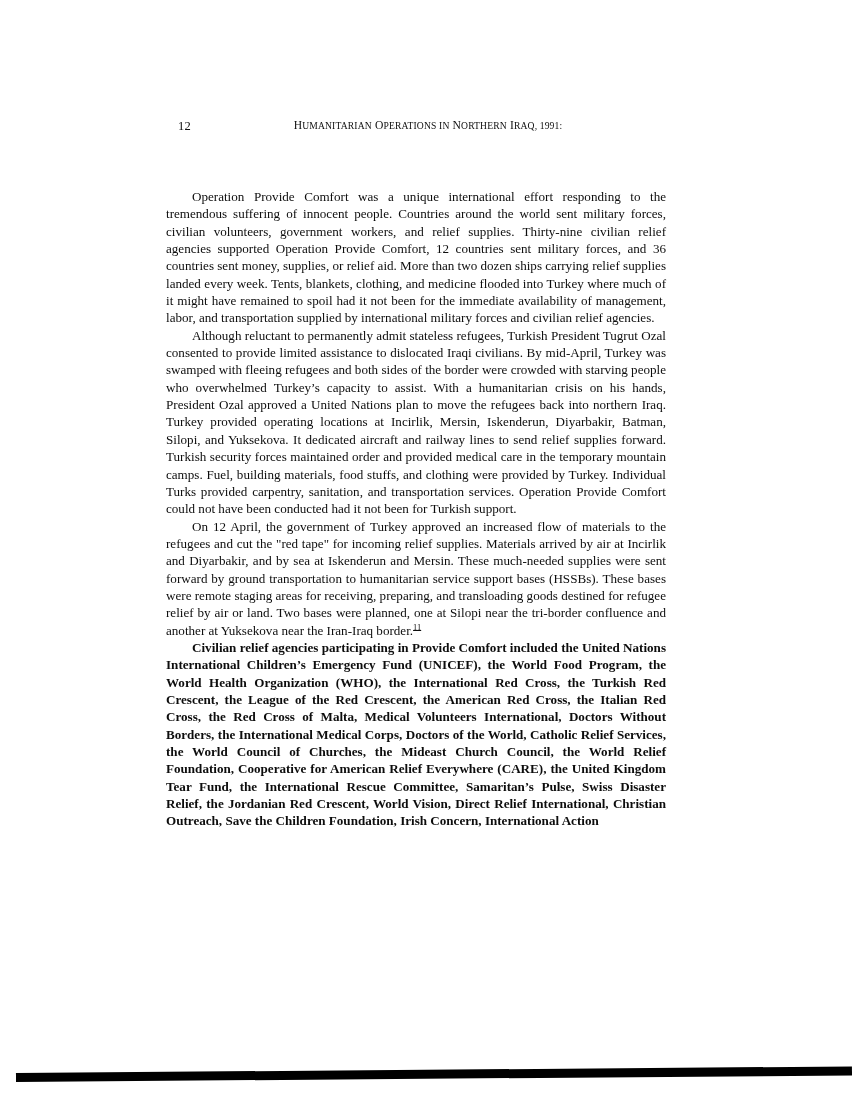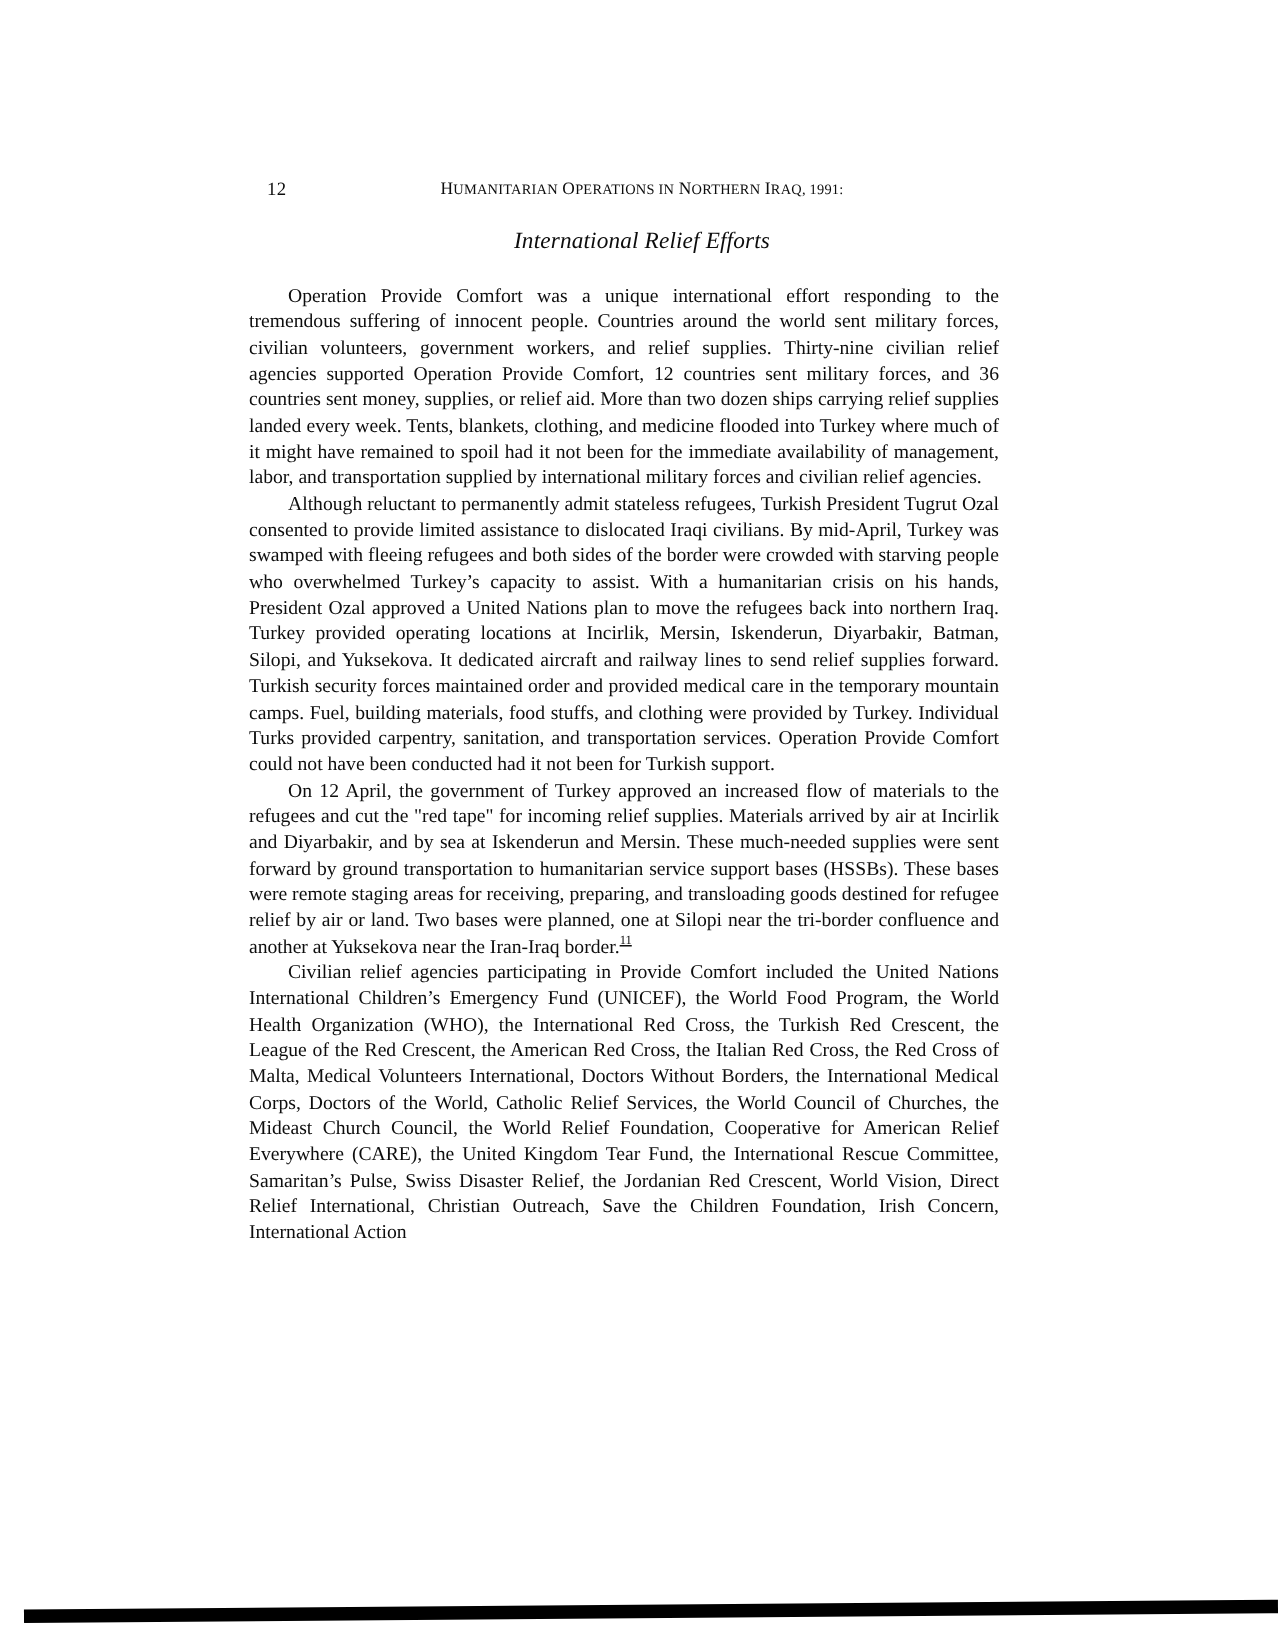--- a/index.html
+++ b/index.html
@@ -75,21 +75,21 @@
     font-size: 13.1px;
     line-height: 17.35px;
     text-align: justify;
     text-justify: inter-word;
     hyphens: none;
   }
   .body-text p {
     margin: 0;
     text-indent: 26px;
   }
-  .body-text p:last-child { margin-bottom: 0; }
+  .body-text p:last-child { margin-bottom: 0; font-weight: bold; }
 
   sup.footnote-ref {
     font-size: 8.4px;
     vertical-align: super;
     line-height: 0;
     text-decoration: underline;
   }
 
   
   .scan-bar {
@@ -116,21 +116,20 @@
 </head>
 <body>
 
 <div class="page">
 
   <div class="running-head">
     <span class="folio">12</span>
     <span class="head-title"><span class="lg">H</span><span class="sm">UMANITARIAN</span><span class="lg"> O</span><span class="sm">PERATIONS</span><span class="sm"> </span><span class="sm">IN</span><span class="lg"> N</span><span class="sm">ORTHERN</span><span class="lg"> I</span><span class="sm">RAQ</span><span class="sm">, 1991:</span></span>
   </div>
 
-  <div class="section-heading">International Relief Efforts</div>
 
   <div class="body-text">
       <p>Operation Provide Comfort was a unique international effort responding to the tremendous suffering of innocent people. Countries around the world sent military forces, civilian volunteers, government workers, and relief supplies. Thirty-nine civilian relief agencies supported Operation Provide Comfort, 12 countries sent military forces, and 36 countries sent money, supplies, or relief aid. More than two dozen ships carrying relief supplies landed every week. Tents, blankets, clothing, and medicine flooded into Turkey where much of it might have remained to spoil had it not been for the immediate availability of management, labor, and transportation supplied by international military forces and civilian relief agencies.</p>
       <p>Although reluctant to permanently admit stateless refugees, Turkish President Tugrut Ozal consented to provide limited assistance to dislocated Iraqi civilians. By mid-April, Turkey was swamped with fleeing refugees and both sides of the border were crowded with starving people who overwhelmed Turkey’s capacity to assist. With a humanitarian crisis on his hands, President Ozal approved a United Nations plan to move the refugees back into northern Iraq. Turkey provided operating locations at Incirlik, Mersin, Iskenderun, Diyarbakir, Batman, Silopi, and Yuksekova. It dedicated aircraft and railway lines to send relief supplies forward. Turkish security forces maintained order and provided medical care in the temporary mountain camps. Fuel, building materials, food stuffs, and clothing were provided by Turkey. Individual Turks provided carpentry, sanitation, and transportation services. Operation Provide Comfort could not have been conducted had it not been for Turkish support.</p>
       <p>On 12 April, the government of Turkey approved an increased flow of materials to the refugees and cut the "red tape" for incoming relief supplies. Materials arrived by air at Incirlik and Diyarbakir, and by sea at Iskenderun and Mersin. These much-needed supplies were sent forward by ground transportation to humanitarian service support bases (HSSBs). These bases were remote staging areas for receiving, preparing, and transloading goods destined for refugee relief by air or land. Two bases were planned, one at Silopi near the tri-border confluence and another at Yuksekova near the Iran-Iraq border.<sup class="footnote-ref">11</sup></p>
       <p>Civilian relief agencies participating in Provide Comfort included the United Nations International Children’s Emergency Fund (UNICEF), the World Food Program, the World Health Organization (WHO), the International Red Cross, the Turkish Red Crescent, the League of the Red Crescent, the American Red Cross, the Italian Red Cross, the Red Cross of Malta, Medical Volunteers International, Doctors Without Borders, the International Medical Corps, Doctors of the World, Catholic Relief Services, the World Council of Churches, the Mideast Church Council, the World Relief Foundation, Cooperative for American Relief Everywhere (CARE), the United Kingdom Tear Fund, the International Rescue Committee, Samaritan’s Pulse, Swiss Disaster Relief, the Jordanian Red Crescent, World Vision, Direct Relief International, Christian Outreach, Save the Children Foundation, Irish Concern, International Action</p>
     </div>
 
   <div class="scan-bar"></div>
 

